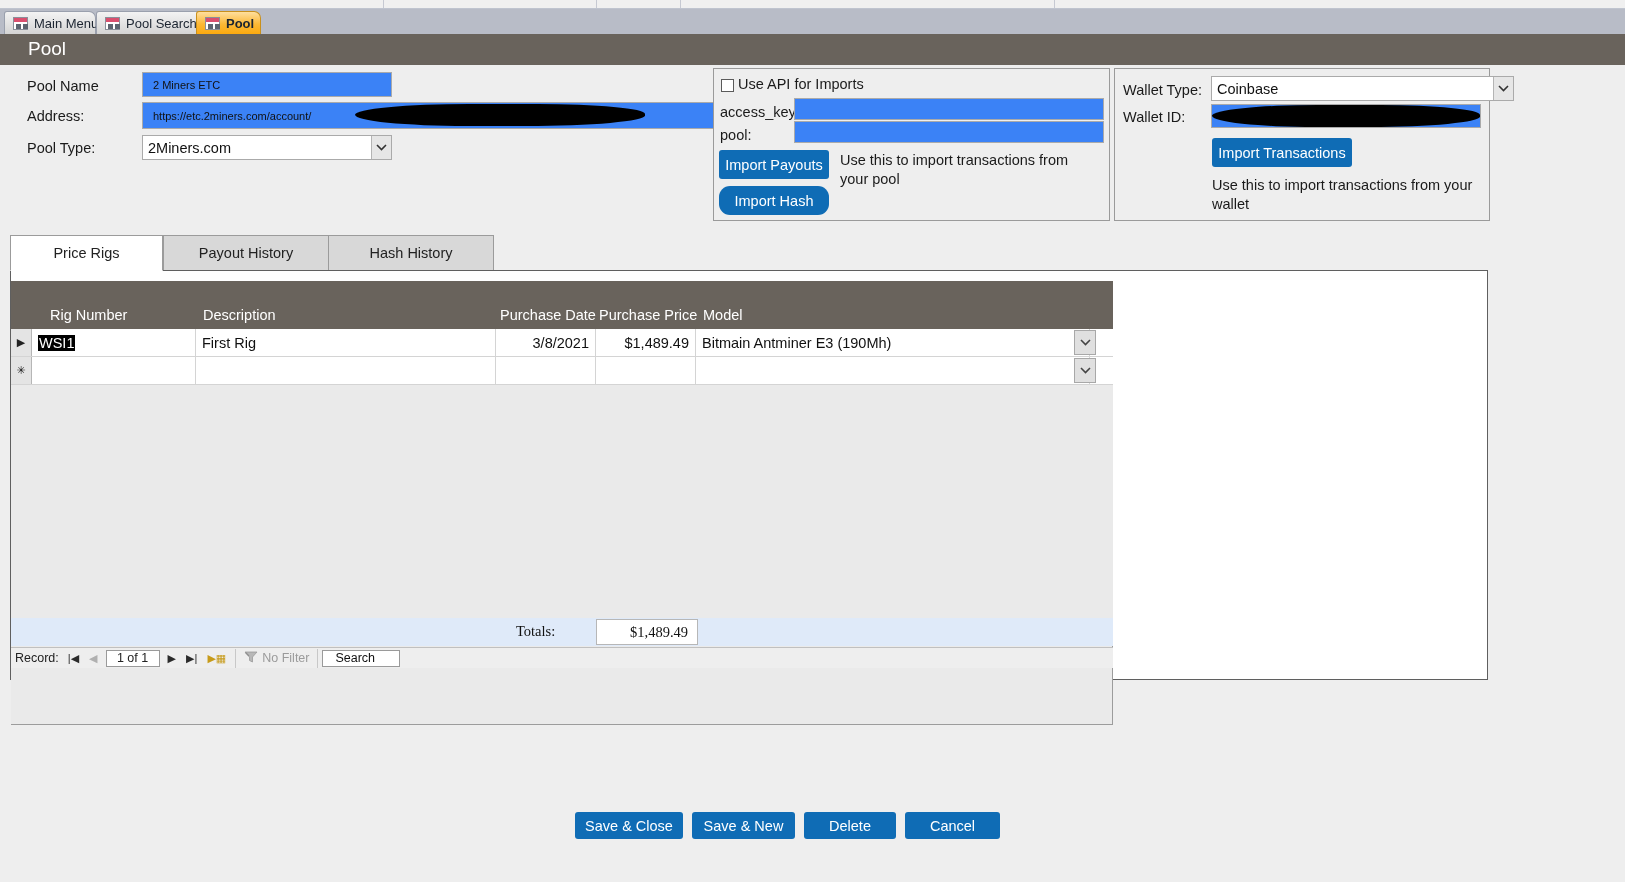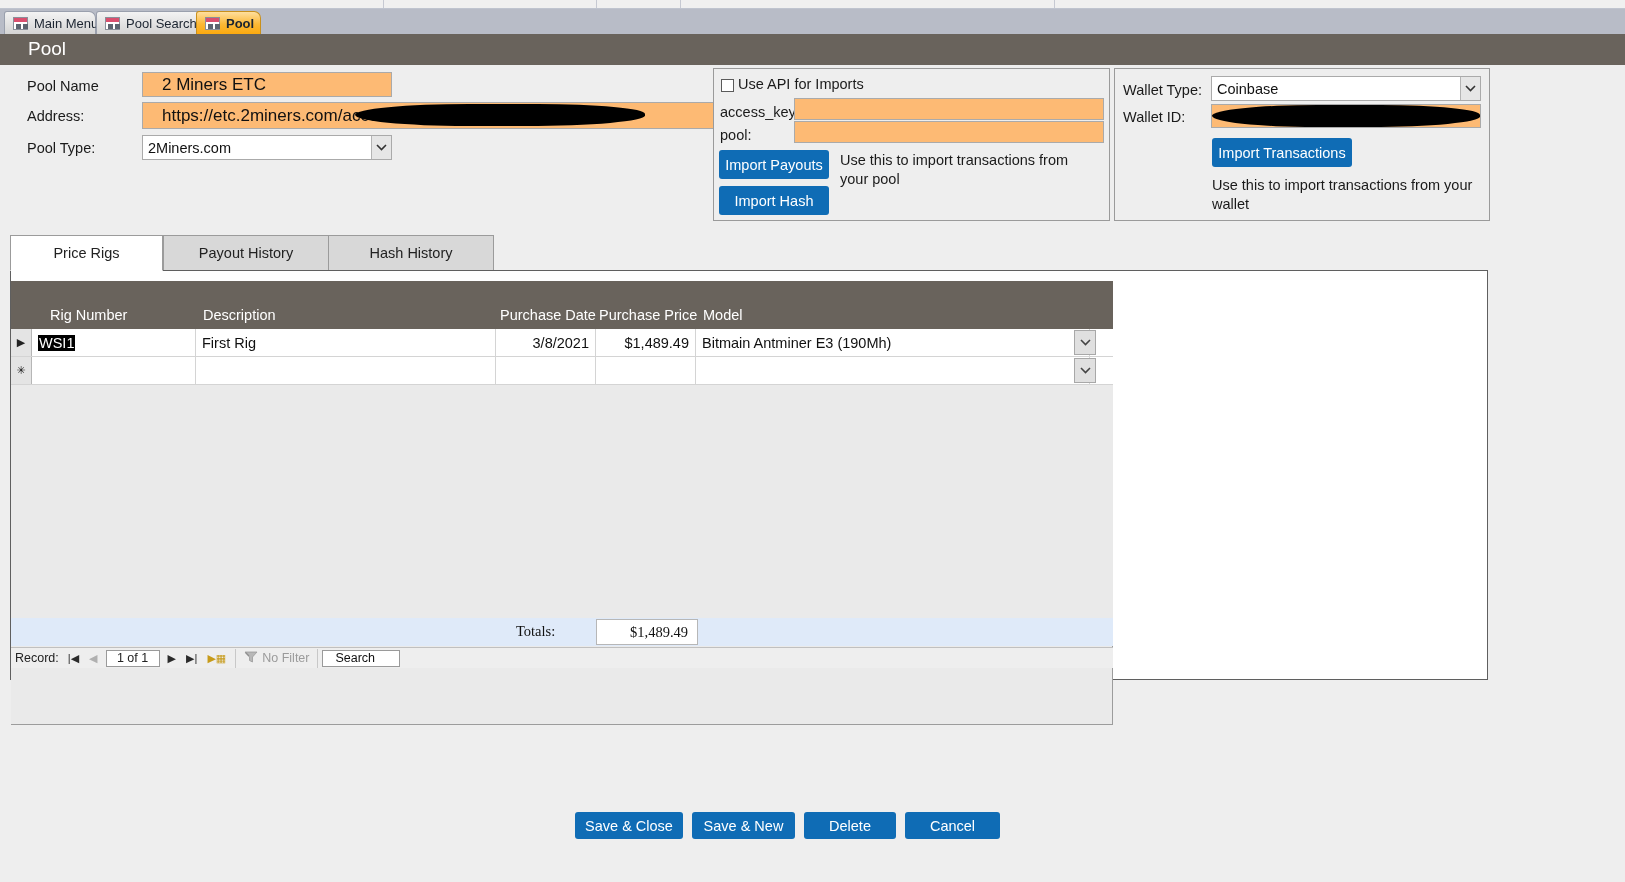--- a/index.html
+++ b/index.html
@@ -82,24 +82,24 @@
   .detail {
     position: absolute; left: 0; top: 65px; width: 1625px; height: 166px;
     background: #eeeeee;
   }
 
   .lbl {
     position: absolute; font-size: 14.5px; color: #1a1a1a;
     white-space: nowrap;
   }
   .txtbox {
-    position: absolute; background: #fdba74;
+    position: absolute; background: #3b82f6;
     border: 1px solid #aaaaaa;
-    font-size: 17px; color: #111111;
-    padding: 0 19px;
+    font-size: 11px; color: #111111;
+    padding: 0 10px;
     display: flex; align-items: center;
     overflow: hidden; white-space: nowrap;
   }
   .combobox {
     position: absolute; background: #ffffff;
     border: 1px solid #aaaaaa;
     font-size: 14.5px; color: #111111;
     display: flex; align-items: center;
   }
   .combobox .cbtext { padding: 0 5px; flex: 1 1 auto; overflow: hidden; white-space: nowrap; }
@@ -324,26 +324,26 @@
 
       <div class="lbl" style="left:6px; top:35px;">access_key:</div>
       <div class="txtbox" style="left:80px; top:29px; width:310px; height:22px;" placeholder=""></div>
 
       <div class="lbl" style="left:6px; top:58px;">pool:</div>
       <div class="txtbox" style="left:80px; top:52px; width:310px; height:22px;" placeholder=""></div>
 
       <div class="btn-blue" style="left:5px; top:81px; width:110px; height:29px;">Import Payouts</div>
       <div class="helptext" style="left:126px; top:82px; width:256px;">Use this to import transactions from your pool</div>
 
-      <div class="btn-blue" style="left:5px; top:117px; width:110px; height:29px;">Import Hash</div>
+      <div class="btn-blue" style="left:5px; top:117px; width:110px; height:29px;border-radius:11px;">Import Hash</div>
     </div>
 
     <div class="panel" style="left:1114px; top:3px; width:376px; height:153px;">
       <div class="lbl" style="left:8px; top:13px;">Wallet Type:</div>
-      <div class="combobox" style="left:96px; top:7px; width:270px; height:25px;">
+      <div class="combobox" style="left:96px; top:7px; width:303px; height:25px;">
         <span class="cbtext">Coinbase</span>
         <span class="cbarrow">
           <svg width="11" height="7" viewBox="0 0 11 7">
               <path d="M1 1 L5.5 5.5 L10 1" stroke="#333" stroke-width="1.6" fill="none"></path>
             </svg>
         </span>
       </div>
 
       <div class="lbl" style="left:8px; top:40px;">Wallet ID:</div>
       <div class="txtbox" style="left:96px; top:35px; width:270px; height:24px;"></div>

